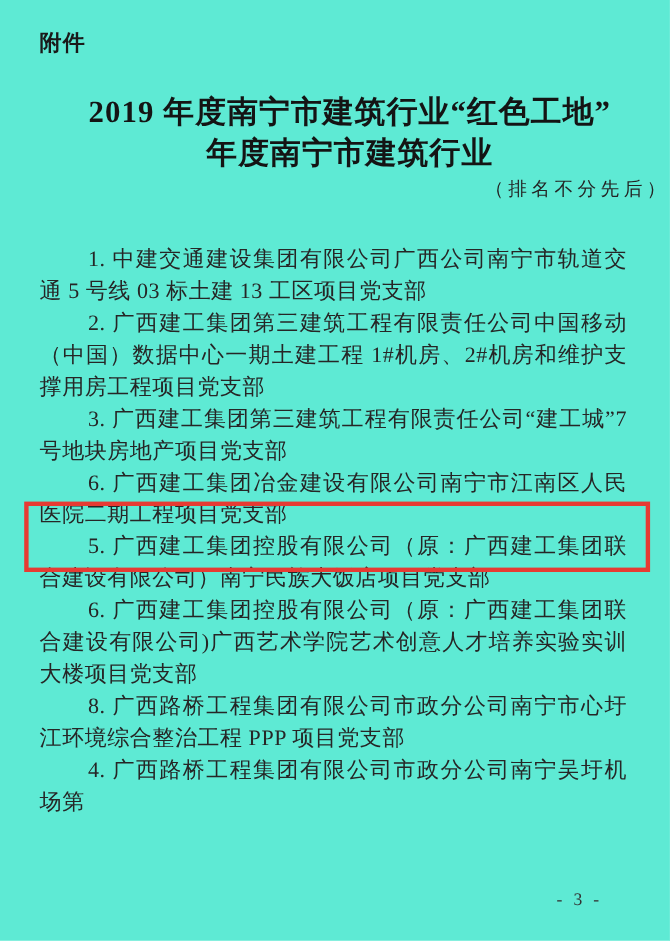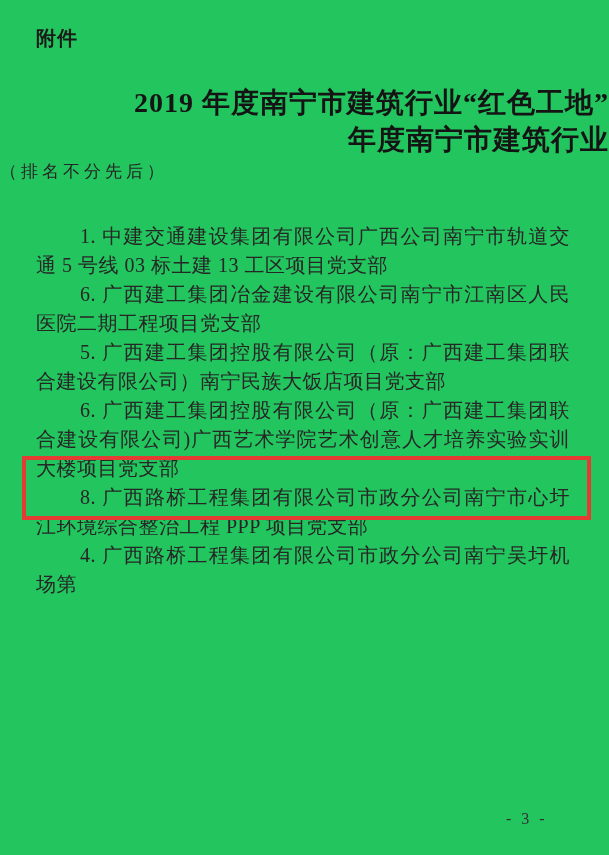--- a/index.html
+++ b/index.html
@@ -7,49 +7,49 @@
   body {
     position: relative;
     background: #fdfdfd;
     font-family: "Liberation Serif", "DejaVu Serif", serif;
     color: #222;
     overflow: hidden;
   }
   .page {
     position: absolute;
     inset: 0;
-    background: #22c55e;
+    background: #5eead4;
   }
   .attachment {
     position: absolute;
     left: 36px;
     top: 25px;
     font-family: "DejaVu Sans", "Liberation Sans", sans-serif;
     font-weight: 700;
     font-size: 20px;
     letter-spacing: 1px;
     color: #1a1a1a;
   }
   .title-block {
     position: absolute;
     left: 0; right: 0;
     top: 84px;
-    text-align: right;
+    text-align: center;
     font-weight: 700;
     font-size: 28px;
     line-height: 37px;
     letter-spacing: 1px;
     color: #141414;
     margin-left: 27px;
   }
   .subtitle {
     position: absolute;
     left: 0; right: 0;
     top: 160px;
-    text-align: left;
+    text-align: right;
     font-size: 17px;
     letter-spacing: 4px;
     color: #242424;
   }
   .list {
     position: absolute;
     left: 36px;
     top: 222px;
     width: 534px;
     font-size: 20px;
@@ -89,20 +89,22 @@
 
   <div class="title-block">
     <div>2019 年度南宁市建筑行业“红色工地”</div>
     <div>年度南宁市建筑行业</div>
   </div>
 
   <div class="subtitle">（排名不分先后）</div>
 
   <div class="list">
     <p>1. 中建交通建设集团有限公司广西公司南宁市轨道交通 5 号线 03 标土建 13 工区项目党支部</p>
+    <p>2. 广西建工集团第三建筑工程有限责任公司中国移动（中国）数据中心一期土建工程 1#机房、2#机房和维护支撑用房工程项目党支部</p>
+    <p>3. 广西建工集团第三建筑工程有限责任公司“建工城”7 号地块房地产项目党支部</p>
     <p>6. 广西建工集团冶金建设有限公司南宁市江南区人民医院二期工程项目党支部</p>
     <p>5. 广西建工集团控股有限公司（原：广西建工集团联合建设有限公司）南宁民族大饭店项目党支部</p>
     <p>6. 广西建工集团控股有限公司（原：广西建工集团联合建设有限公司)广西艺术学院艺术创意人才培养实验实训大楼项目党支部</p>
     <p>8. 广西路桥工程集团有限公司市政分公司南宁市心圩江环境综合整治工程 PPP 项目党支部</p>
     <p>4. 广西路桥工程集团有限公司市政分公司南宁吴圩机场第</p>
   </div>
 
   <div class="highlight-box" style="border-color: rgb(230, 59, 51);"></div>
 
   <div class="page-number">- 3 -</div>

